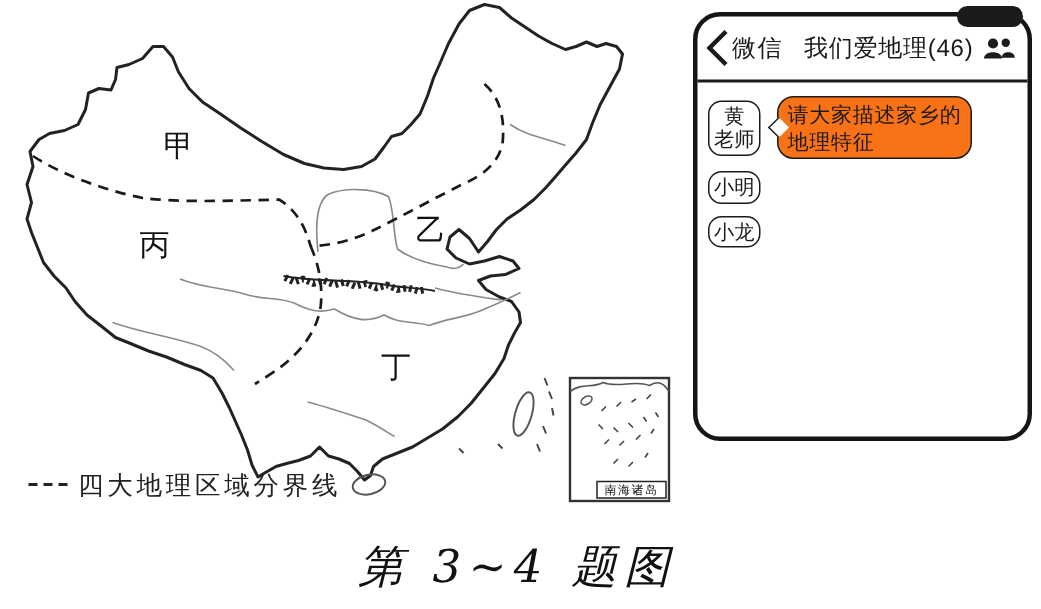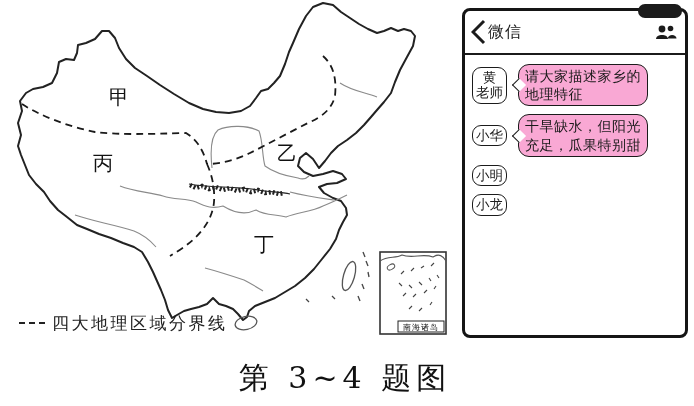--- a/index.html
+++ b/index.html
@@ -3,46 +3,46 @@
 <meta charset="utf-8">
 <style>
   html,body{margin:0;padding:0;background:#fff;}
   #stage{position:relative;width:694px;height:406px;background:#fff;overflow:hidden;
          font-family:"Liberation Sans",sans-serif;color:#1a1a1a;}
 
   
   #map-wrap{position:absolute;left:0;top:0;width:462px;height:352px;}
 
   
-  #phone{position:absolute;left:462px;top:8px;width:226px;height:330px;
-         border:3px solid #151515;border-radius:8px;background:#fff;box-sizing:border-box;}
+  #phone{position:absolute;left:462px;top:8px;width:226px;height:286px;
+         border:3px solid #151515;border-radius:18px;background:#fff;box-sizing:border-box;}
   #notch{position:absolute;top:-7px;right:3px;width:44px;height:14px;border-radius:8px;
          background:#1b1b1b;}
   #chat-header{display:flex;align-items:center;height:42px;padding:0 8px 0 6px;
                border-bottom:2px solid #1b1b1b;}
   #back-label{font-size:16px;margin-left:2px;letter-spacing:1px;}
   #chat-title{font-size:16px;margin-left:14px;letter-spacing:0.5px;white-space:nowrap;}
   #header-spacer{flex:1;}
   #messages{padding:9px 8px 0 7px;}
   .msg-row{display:flex;align-items:center;margin-bottom:8px;}
   .avatar{border:1.6px solid #1b1b1b;border-radius:9px;min-width:34px;padding:2px 3px;
           text-align:center;font-size:13.5px;line-height:1.15;white-space:pre-line;
           box-sizing:border-box;background:#fff;flex:none;}
   .bubble-wrap{position:relative;margin-left:11px;}
-  .bubble{position:relative;border:1.6px solid #1b1b1b;border-radius:11px;background:#f9a8d4;
+  .bubble{position:relative;border:1.6px solid #1b1b1b;border-radius:11px;background:#f97316;
           padding:2px 6px;font-size:14px;line-height:1.3;white-space:pre-line;
           letter-spacing:0.5px;width:max-content;max-width:158px;}
   .bubble::before{content:"";position:absolute;left:-5.5px;top:50%;width:9px;height:9px;
           background:#fff;transform:translateY(-50%) rotate(45deg);
           border-left:1.6px solid #1b1b1b;border-bottom:1.6px solid #1b1b1b;}
 
   
   #caption{position:absolute;left:145px;top:358px;width:400px;text-align:center;
            font-family:"DejaVu Serif","Liberation Serif",serif;font-size:30px;
-           letter-spacing:5px;color:#111;}
+           letter-spacing:5px;color:#111;font-style:italic;}
 
   
   .region-label{font-family:"DejaVu Serif","Liberation Serif",serif;font-size:20px;fill:#111;}
   .legend-text{font-family:"DejaVu Serif","Liberation Serif",serif;font-size:17px;
                fill:#222;letter-spacing:2.5px;}
   .inset-text{font-family:"Liberation Sans",sans-serif;font-size:8px;fill:#111;letter-spacing:1px;}
 </style>
 </head>
 <body>
 
@@ -147,46 +147,40 @@
   </div>
 
   <div id="phone">
     <div id="notch"></div>
 
     <div id="chat-header">
       <svg width="15" height="26" viewBox="0 0 15 26">
         <polyline points="13,2 2,13 13,24" fill="none" stroke="#1b1b1b" stroke-width="3"></polyline>
       </svg>
       <span id="back-label">微信</span>
+      <span id="chat-title">我们爱地理(46)</span>
       <span id="header-spacer"></span>
       <svg width="22" height="16" viewBox="0 0 22 16">
         <circle cx="7" cy="5" r="3.4" fill="#1b1b1b"></circle>
         <path d="M1,15 c0,-5.5 12,-5.5 12,0 z" fill="#1b1b1b"></path>
         <circle cx="15.5" cy="4.5" r="2.8" fill="#1b1b1b"></circle>
         <path d="M12.8,14.5 c0,-4.8 8.7,-4.8 8.7,0 z" fill="#1b1b1b"></path>
       </svg>
     </div>
 
     <div id="messages">
       <div class="msg-row">
         <div class="avatar">黄
 老师</div>
         <div class="bubble-wrap">
             <div class="bubble">请大家描述家乡的
 地理特征</div>
           </div>
       </div>
       <div class="msg-row">
-        <div class="avatar">小华</div>
-        <div class="bubble-wrap">
-            <div class="bubble">干旱缺水，但阳光
-充足，瓜果特别甜</div>
-          </div>
-      </div>
-      <div class="msg-row">
         <div class="avatar">小明</div>
       </div>
       <div class="msg-row">
         <div class="avatar">小龙</div>
       </div>
     </div>
   </div>
 
   <div id="caption">第 3~4 题图</div>
 

